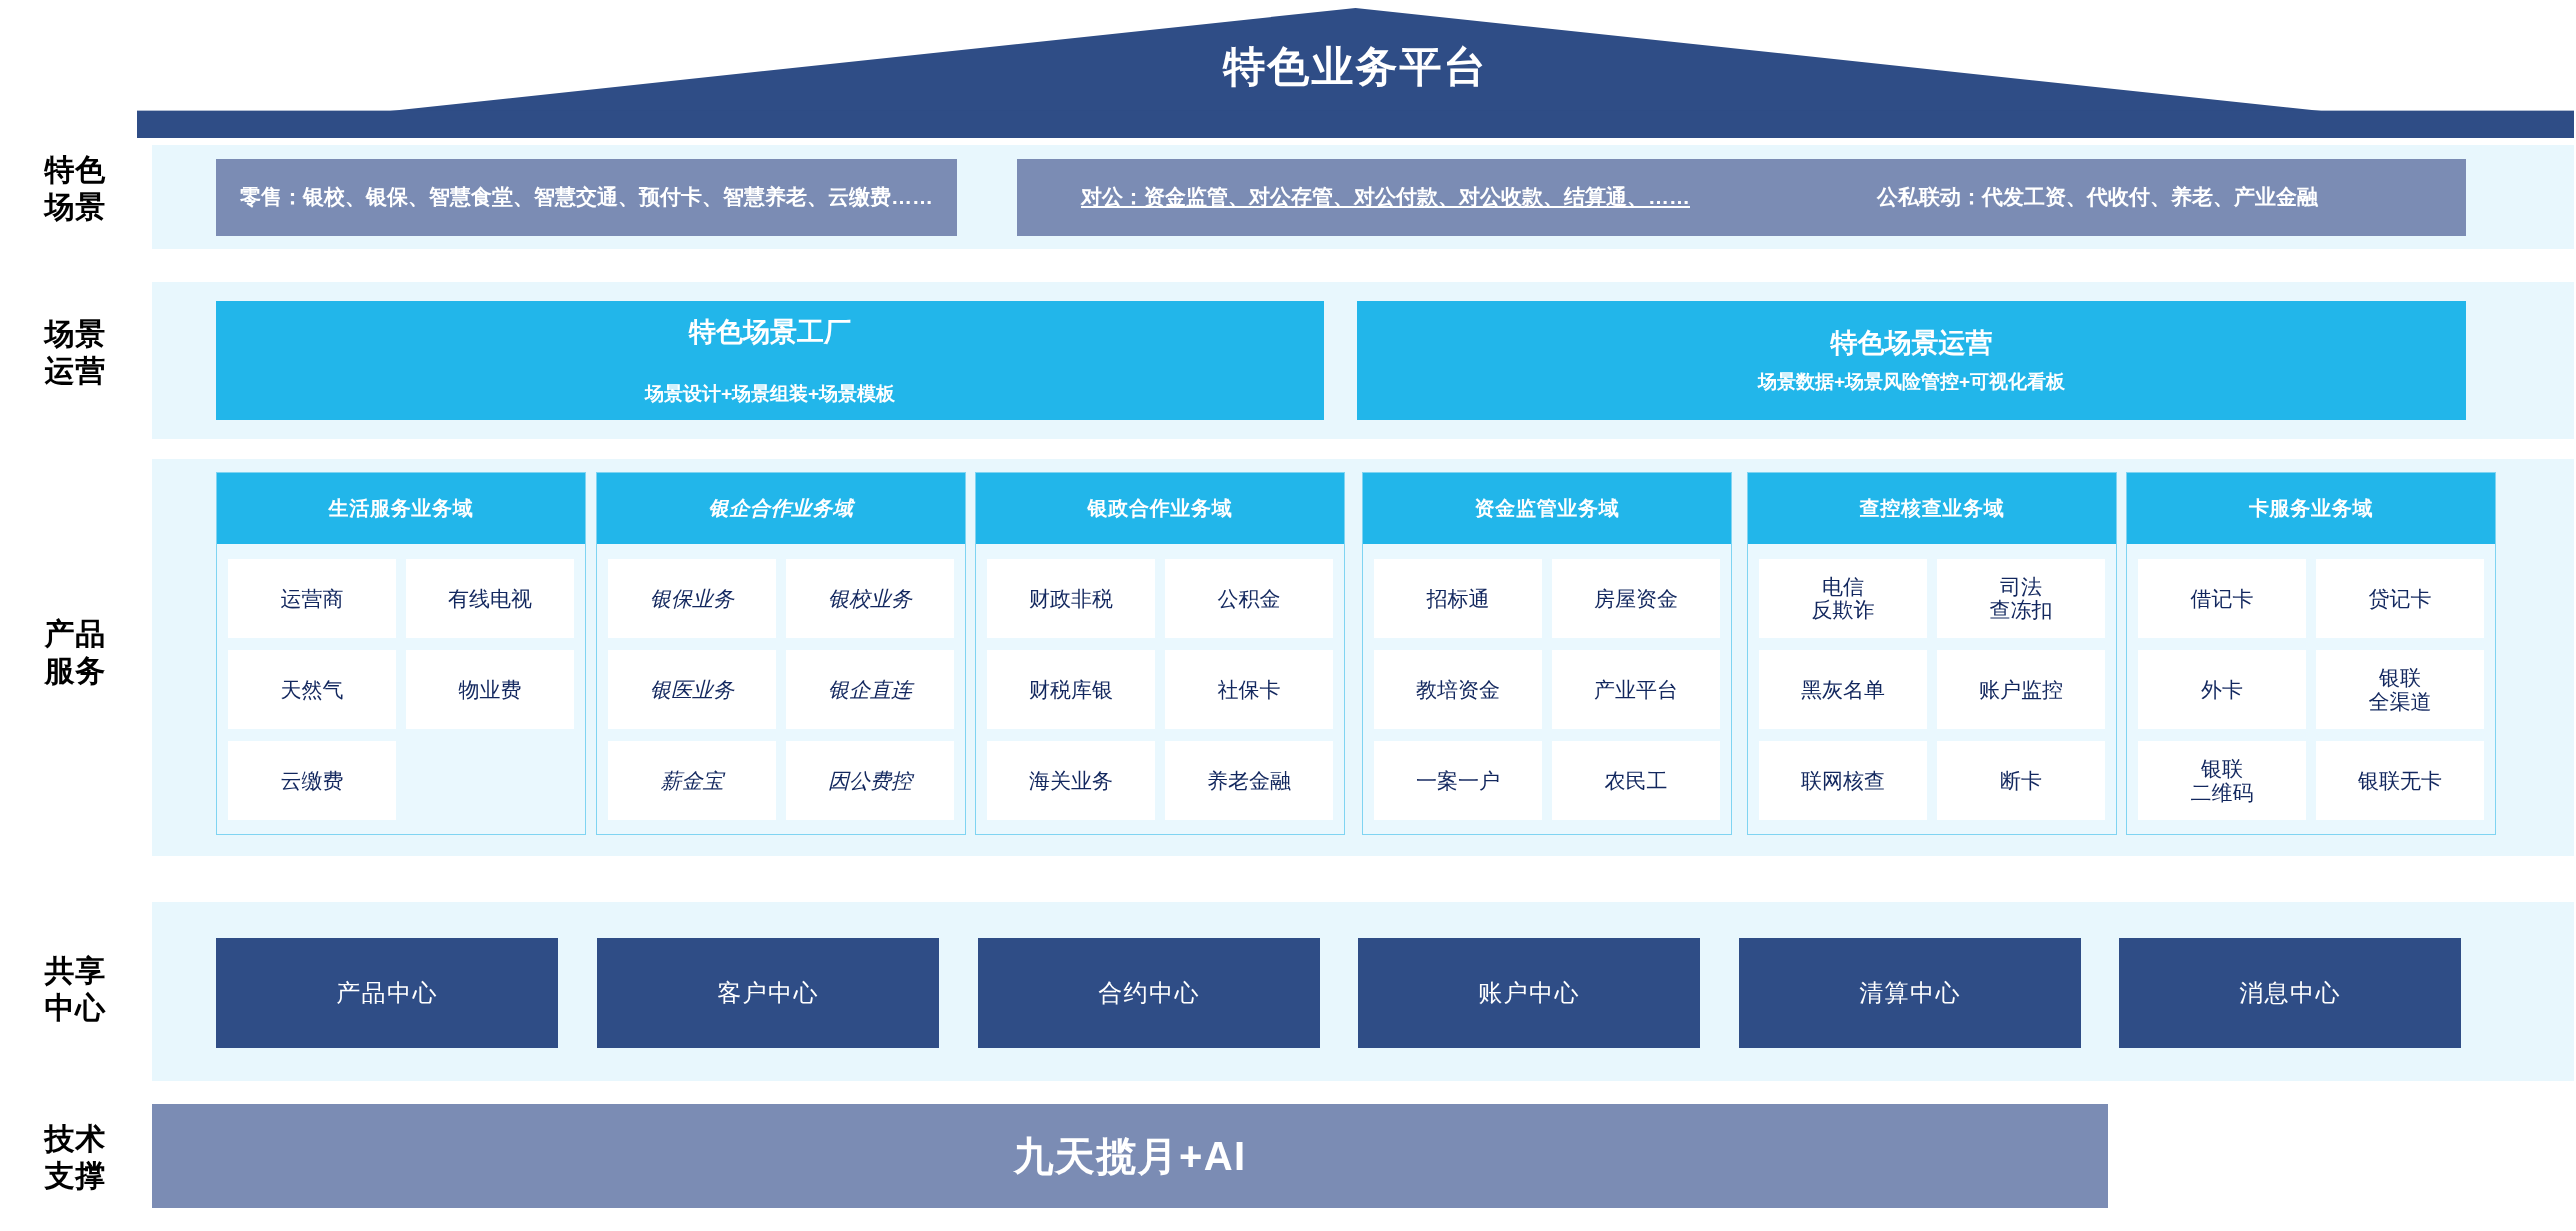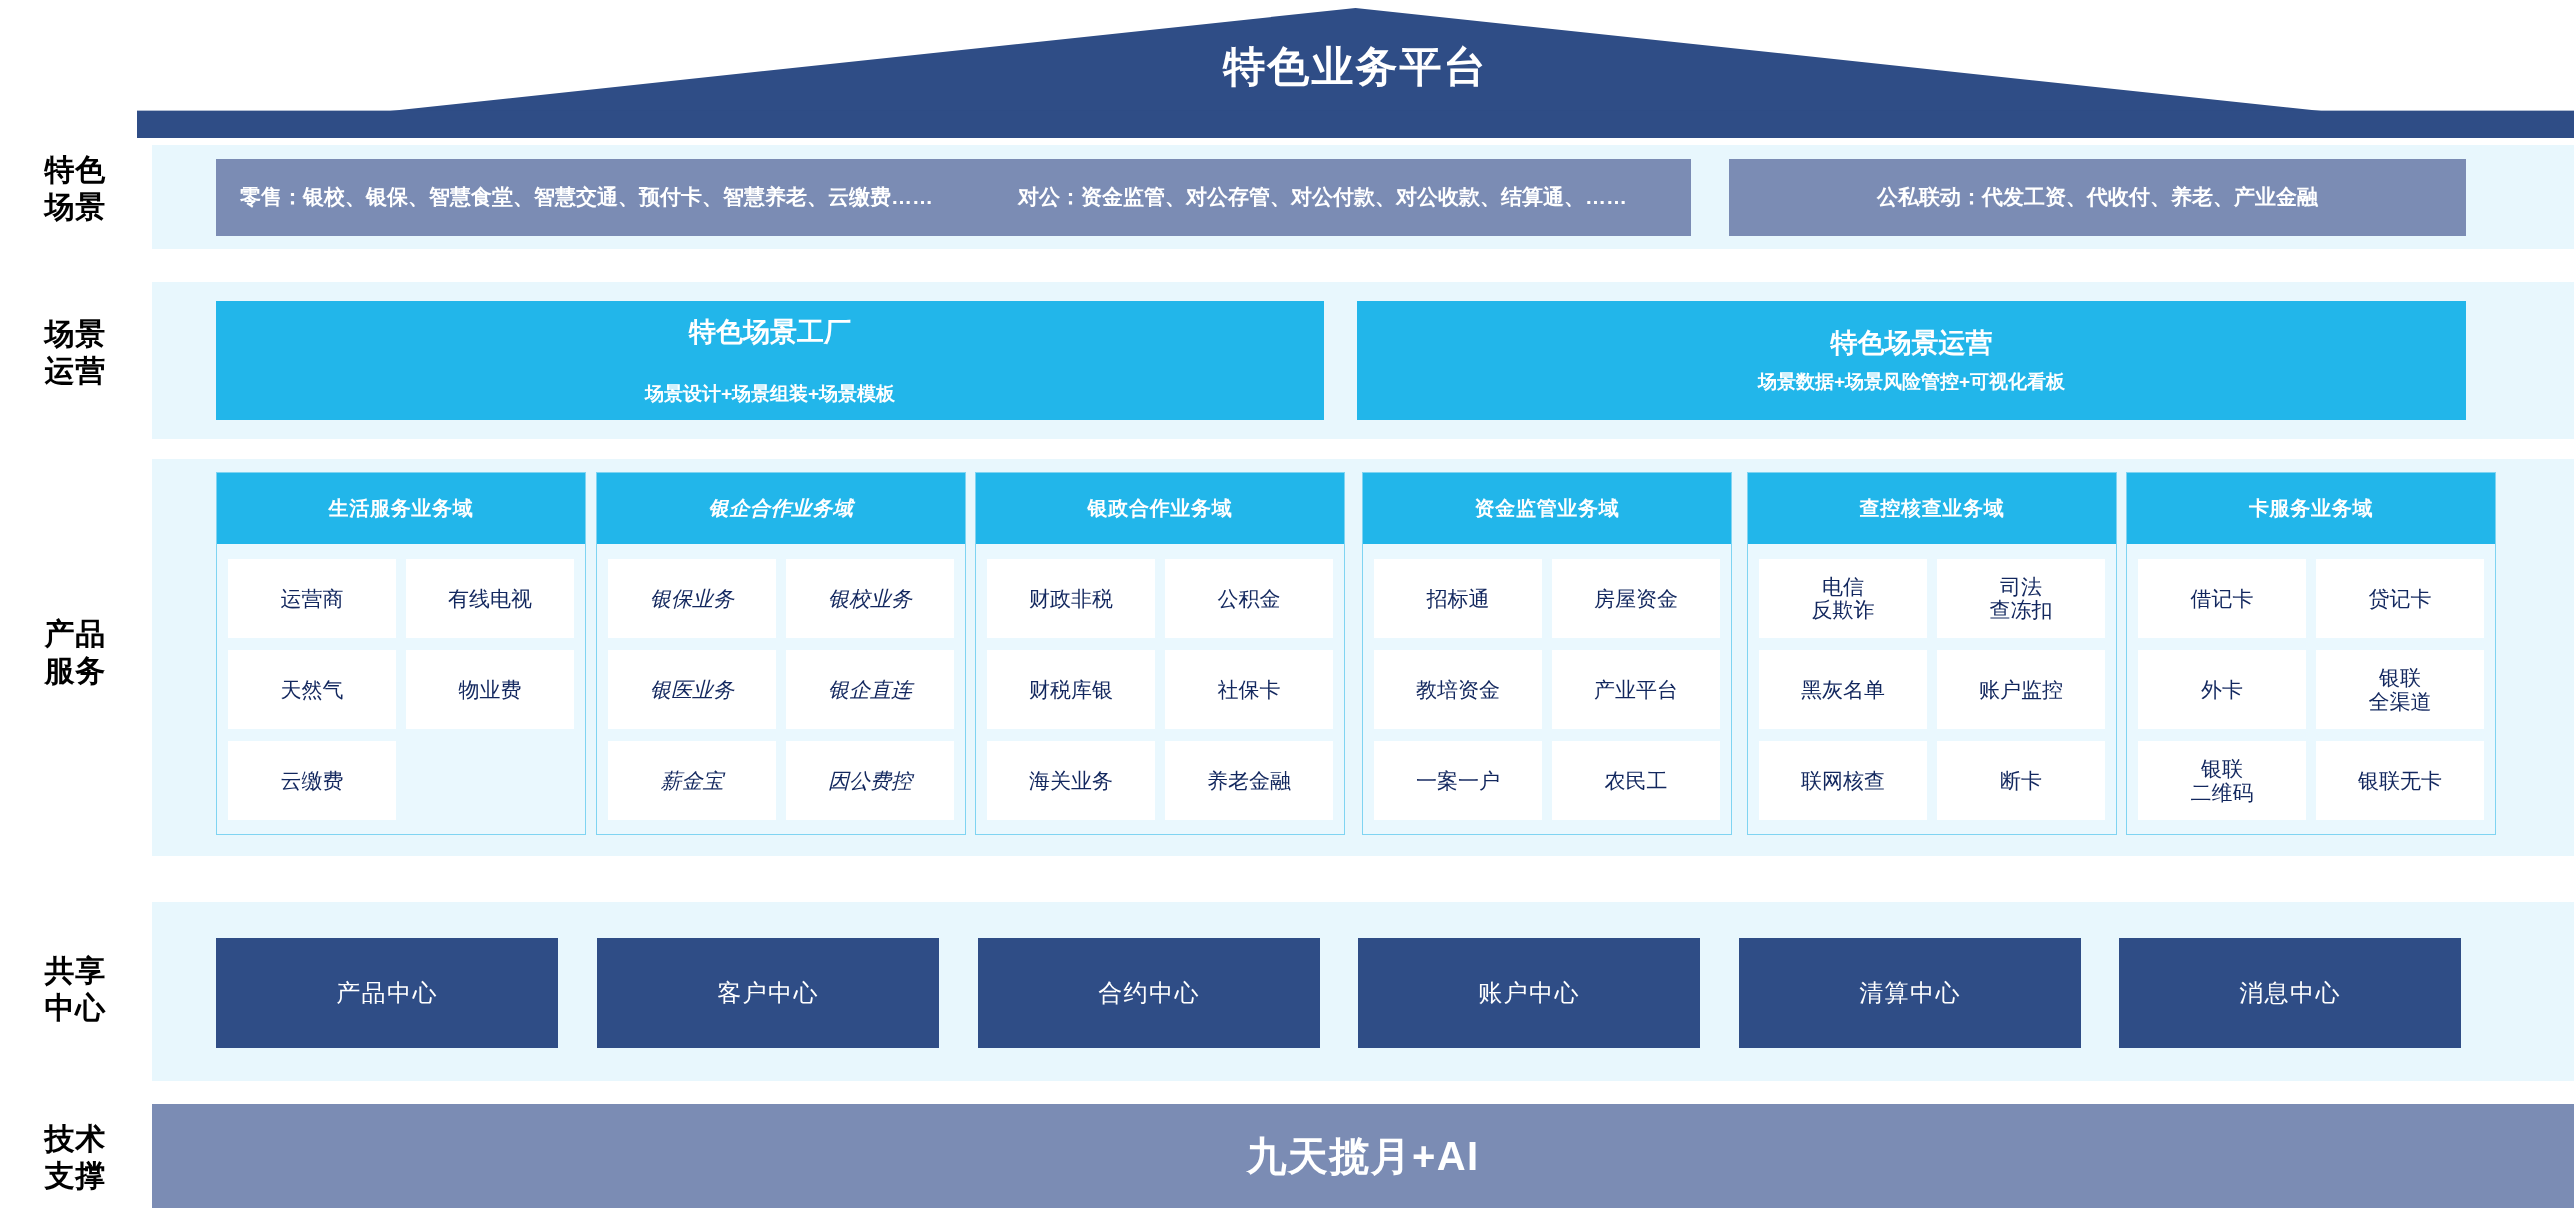--- a/index.html
+++ b/index.html
@@ -137,21 +137,21 @@
     display: flex;
     align-items: center;
     justify-content: center;
     letter-spacing: 1.4px;
   }
 
   
   .tech-bar {
     position: absolute;
     left: 152px; top: 1104px;
-    width: 2422px; height: 104px;
+    width: 1956px; height: 104px;
     background: #7b8cb4;
     color: #ffffff;
     font-size: 40px;
     font-weight: bold;
     display: flex;
     align-items: center;
     justify-content: center;
     letter-spacing: 1.4px;
   }
 </style>
@@ -166,21 +166,21 @@
       <rect x="0" y="150" width="3560" height="40" fill="#2f4d86"></rect>
     </svg>
     <div class="roof-title">特色业务平台</div>
   </div>
 
   <div class="band" style="left:152px; top:145px; width:2422px; height:104px;"></div>
   <div class="rowlabel" style="left:13.7px; top:152px; width:123px; white-space:pre-line;">特色
 场景</div>
 
   <div class="scn-box" style="left:216px; top:159px; width:741px; height:77px;">零售：银校、银保、智慧食堂、智慧交通、预付卡、智慧养老、云缴费……</div>
-  <div class="scn-box" style="left:954px; top:159px; width:737px; height:77px;">对公：资金监管、对公存管、对公付款、对公收款、结算通、……</div>
+  <div class="scn-box" style="left:1017px; top:159px; width:737px; height:77px;text-decoration:underline;">对公：资金监管、对公存管、对公付款、对公收款、结算通、……</div>
   <div class="scn-box" style="left:1729px; top:159px; width:737px; height:77px;">公私联动：代发工资、代收付、养老、产业金融</div>
 
   <div class="band" style="left:152px; top:282px; width:2422px; height:157px;"></div>
   <div class="rowlabel" style="left:13.7px; top:316px; width:123px; white-space:pre-line;">场景
 运营</div>
 
   <div class="ops-box" style="left:216px; top:301px; width:1108px; height:119px;gap:23px;">
     <div class="ops-title">特色场景工厂</div>
     <div class="ops-sub">场景设计+场景组装+场景模板</div>
   </div>

